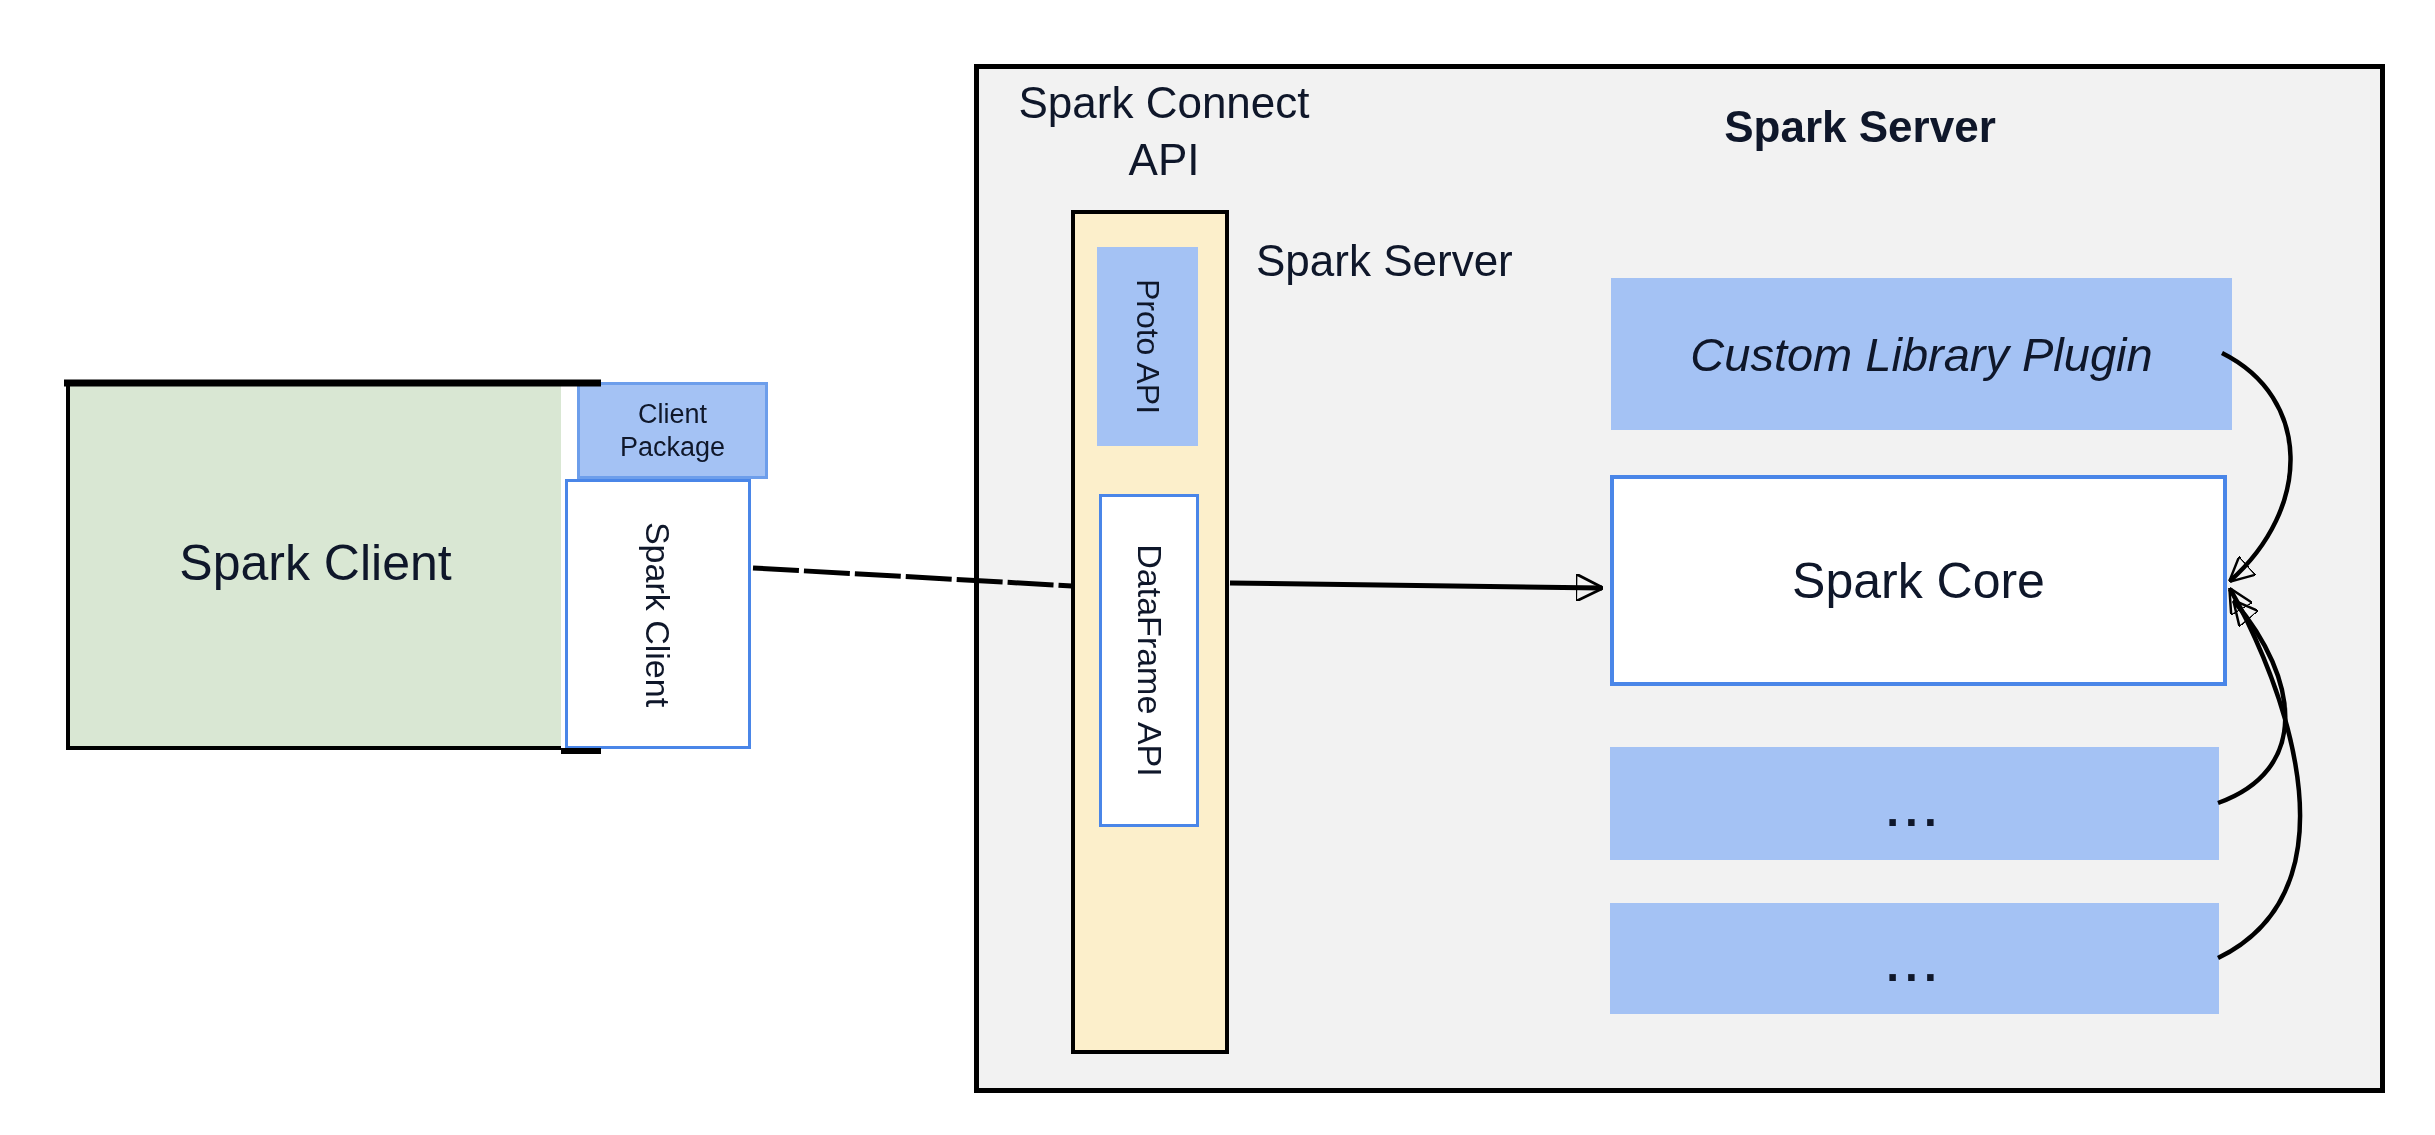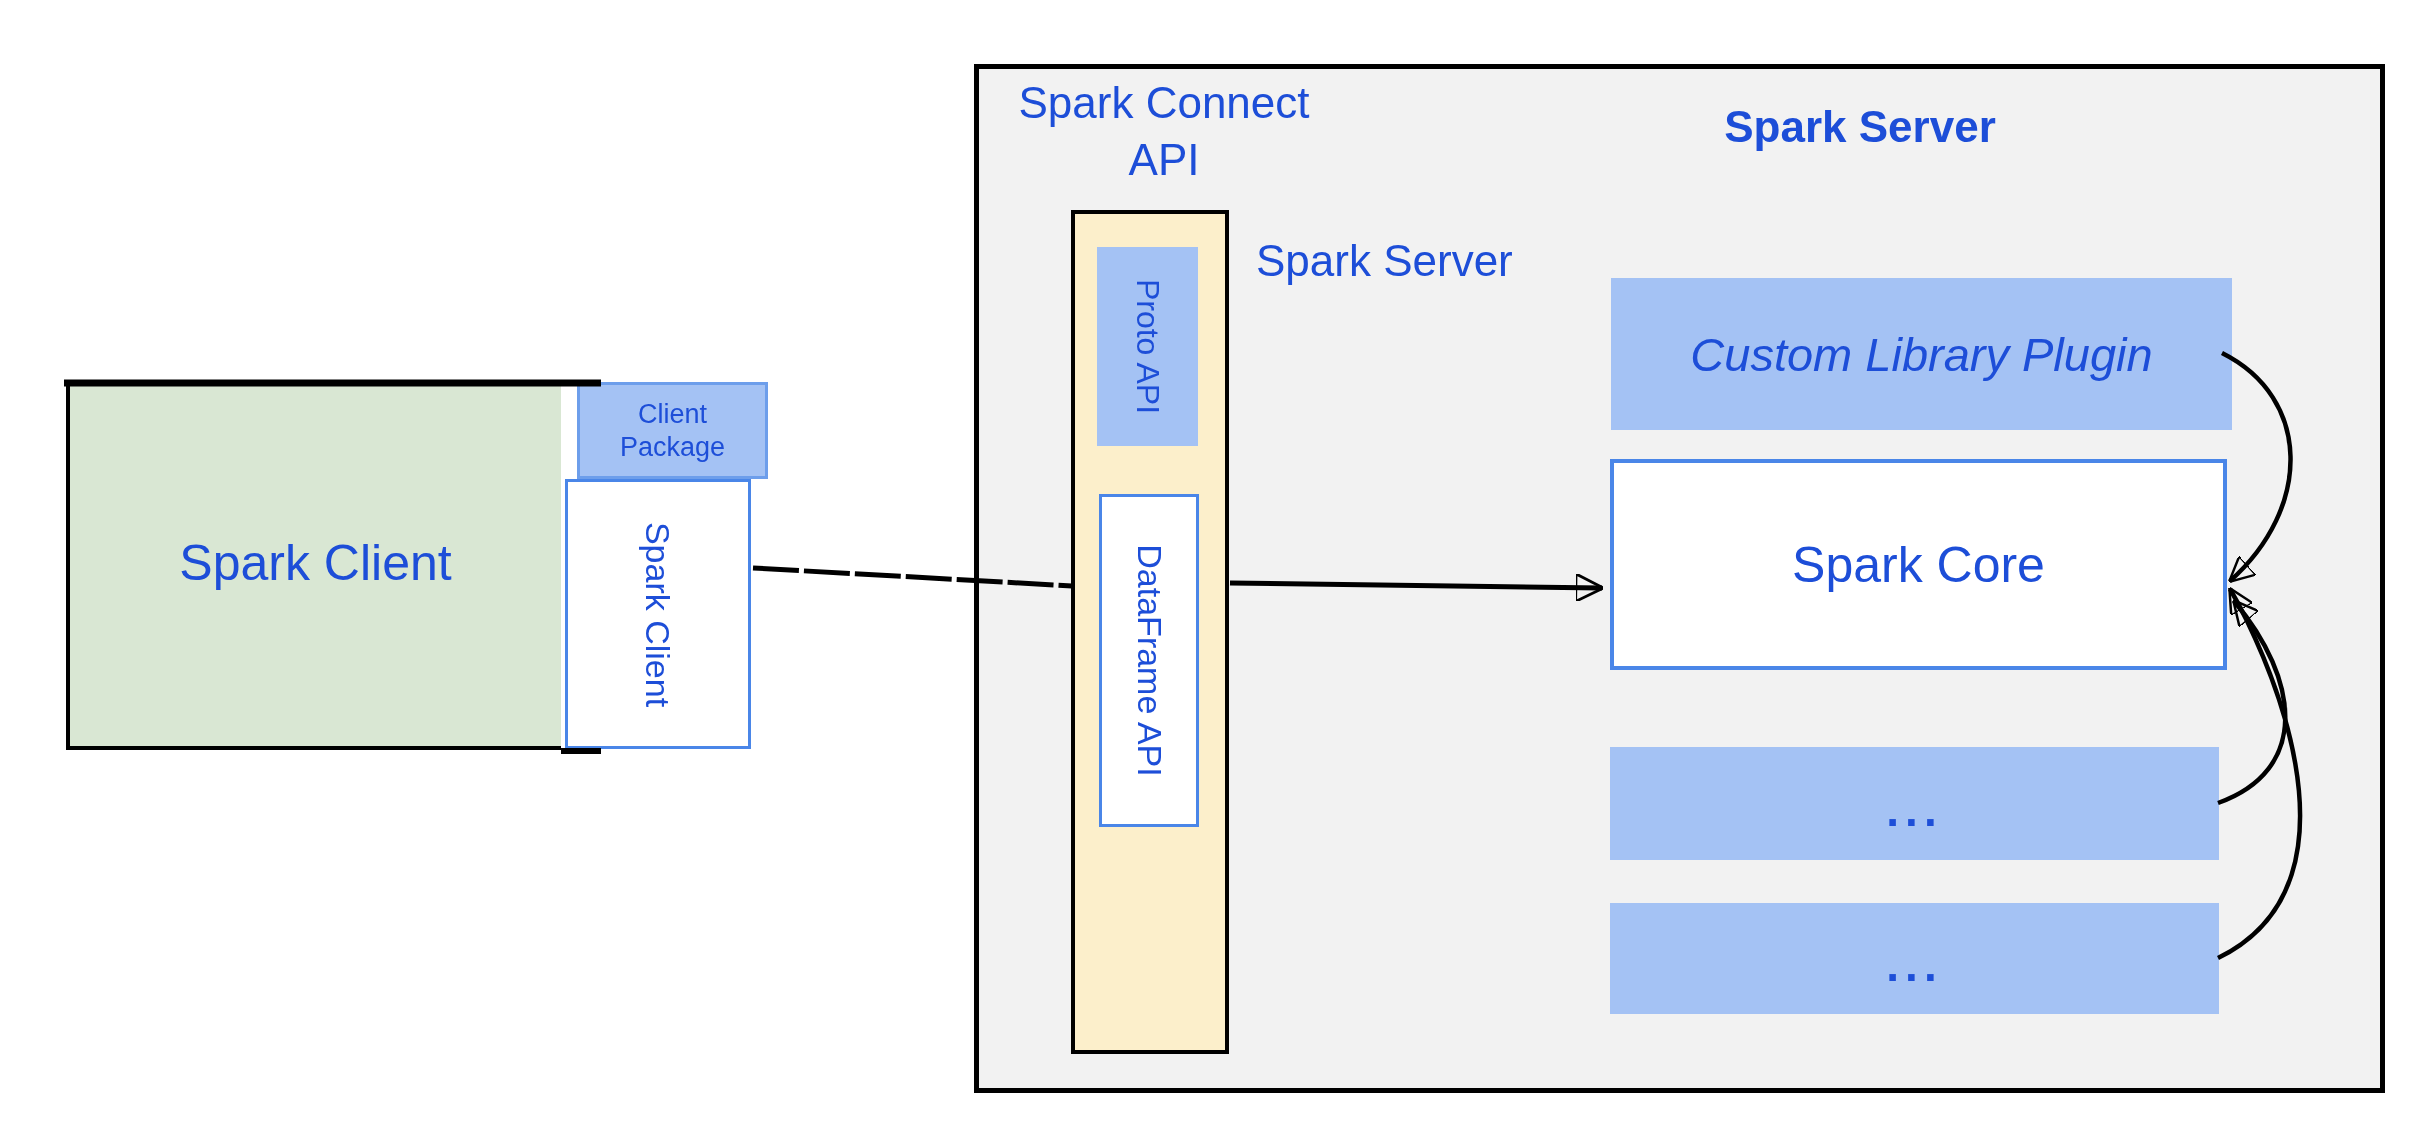--- a/index.html
+++ b/index.html
@@ -1,17 +1,17 @@
 <!DOCTYPE html>
 <html style="--green_fill: #d9e7d3; --blue_fill: #a4c2f4; --blue_border: #4a86e8; --package_border: #6d9eeb; --cream_fill: #fcefcb; --gray_fill: #f2f2f2; --line_color: #000000;"><head>
 <meta charset="utf-8">
 <style>
   html,body{margin:0;padding:0;background:#ffffff;}
   #page{position:relative;width:2435px;height:1135px;background:#ffffff;overflow:hidden;
-        font-family:"Liberation Sans","DejaVu Sans",sans-serif;color:#1d4ed8;}
+        font-family:"Liberation Sans","DejaVu Sans",sans-serif;color:#0f172a;}
   .abs{position:absolute;box-sizing:border-box;}
   .center{display:flex;align-items:center;justify-content:center;text-align:center;}
 
   
   #client-app{left:66px;top:380px;width:495px;height:370px;
       background:var(--green_fill,#d9e7d3);
       border:4px solid #000;border-top:none;border-right:none;
       font-size:50px;line-height:62px;}
   #client-package{left:577px;top:382px;width:191px;height:97px;
       background:var(--blue_fill,#a4c2f4);
@@ -34,21 +34,21 @@
   #proto-api{left:1097px;top:247px;width:101px;height:199px;
       background:var(--blue_fill,#a4c2f4);font-size:32px;}
   #dataframe-api{left:1099px;top:494px;width:100px;height:333px;
       background:#fff;border:3px solid var(--blue_border,#4a86e8);font-size:34px;}
   .vtext{transform:rotate(90deg);white-space:nowrap;}
   #spark-client-box .vtext{font-size:34px;}
 
   
   #plugin-box{left:1611px;top:278px;width:621px;height:152px;
       background:var(--blue_fill,#a4c2f4);font-size:47px;font-style:italic;}
-  #core-box{left:1610px;top:459px;width:617px;height:211px;
+  #core-box{left:1610px;top:475px;width:617px;height:211px;
       background:#fff;border:4px solid var(--blue_border,#4a86e8);font-size:50px;}
   .more-box{left:1610px;width:609px;background:var(--blue_fill,#a4c2f4);
       font-size:46px;letter-spacing:6px;font-weight:bold;}
   #more-box-1{top:747px;height:113px;}
   #more-box-2{top:903px;height:111px;}
   .more-box span{transform:translateY(6px);}
 
   
   #connector-layer{position:absolute;left:0;top:0;width:2435px;height:1135px;
       pointer-events:none;z-index:10;}

